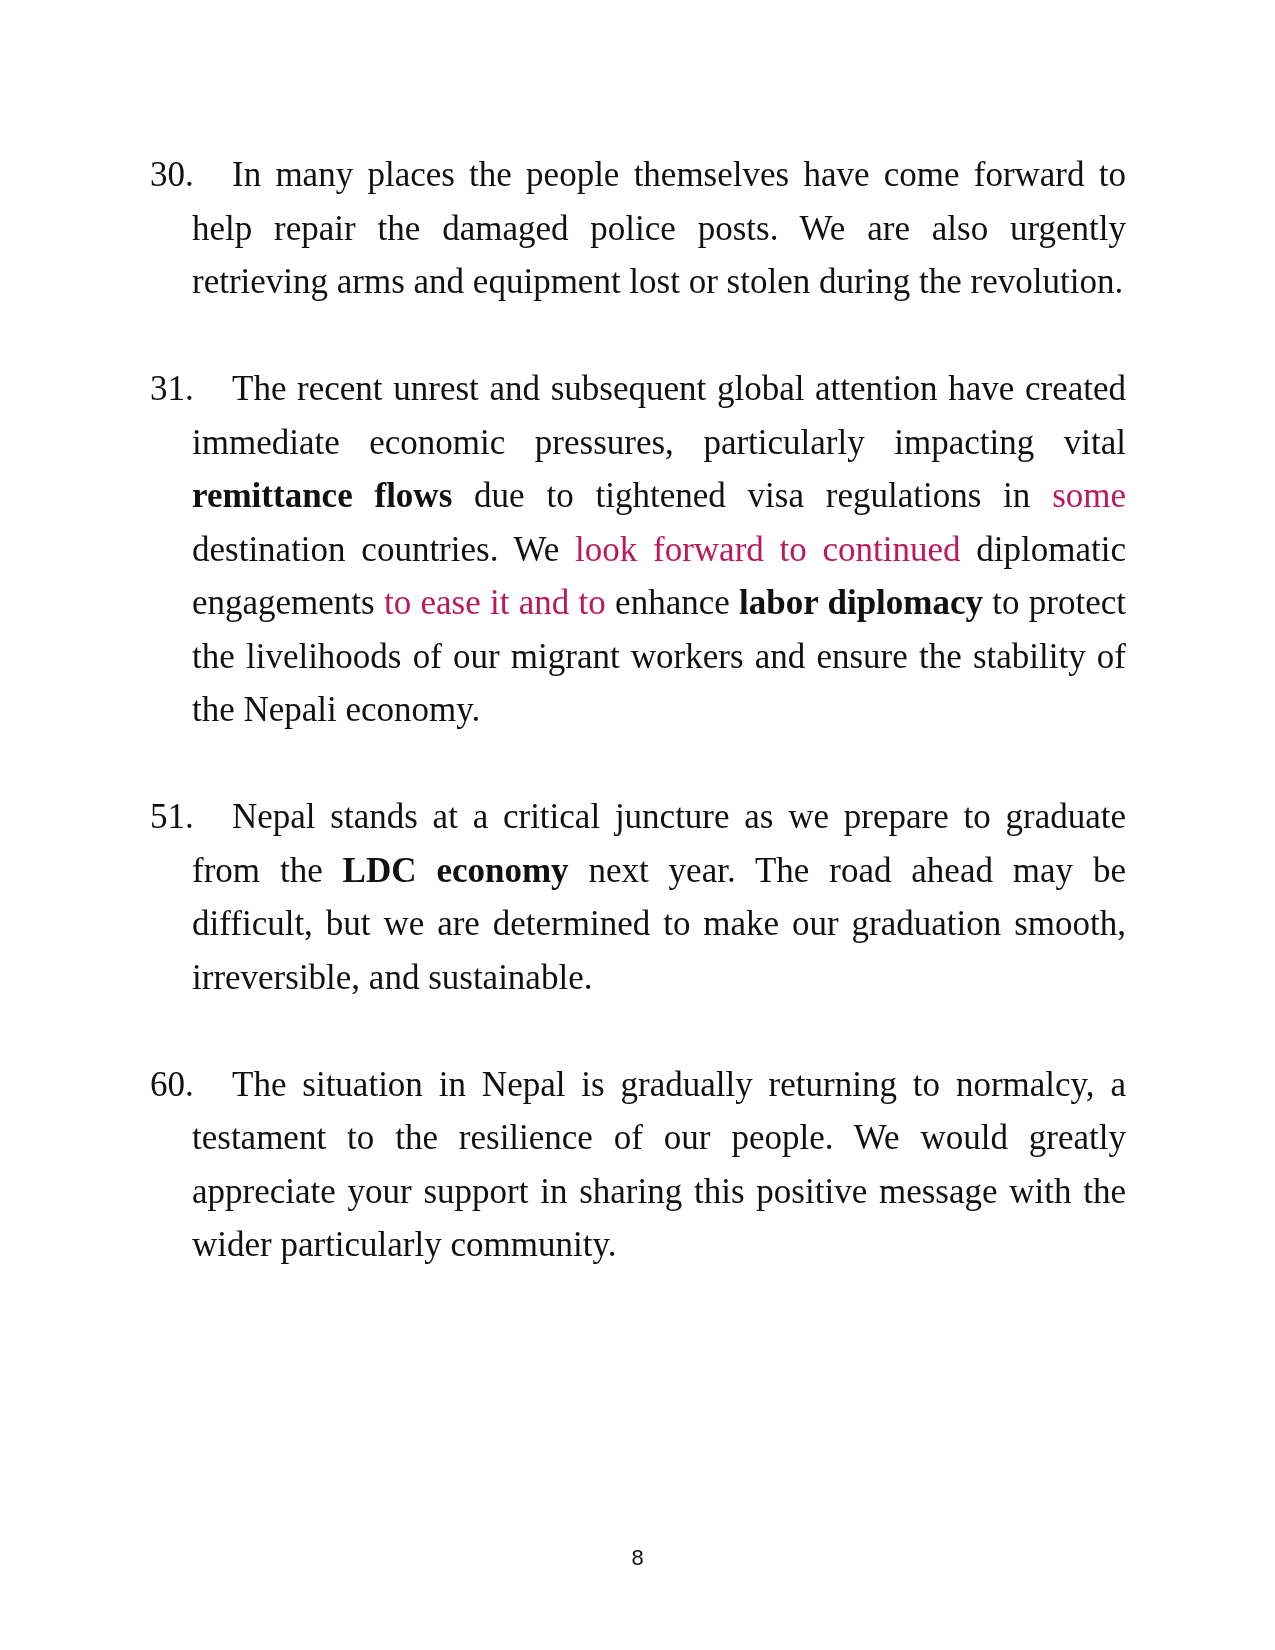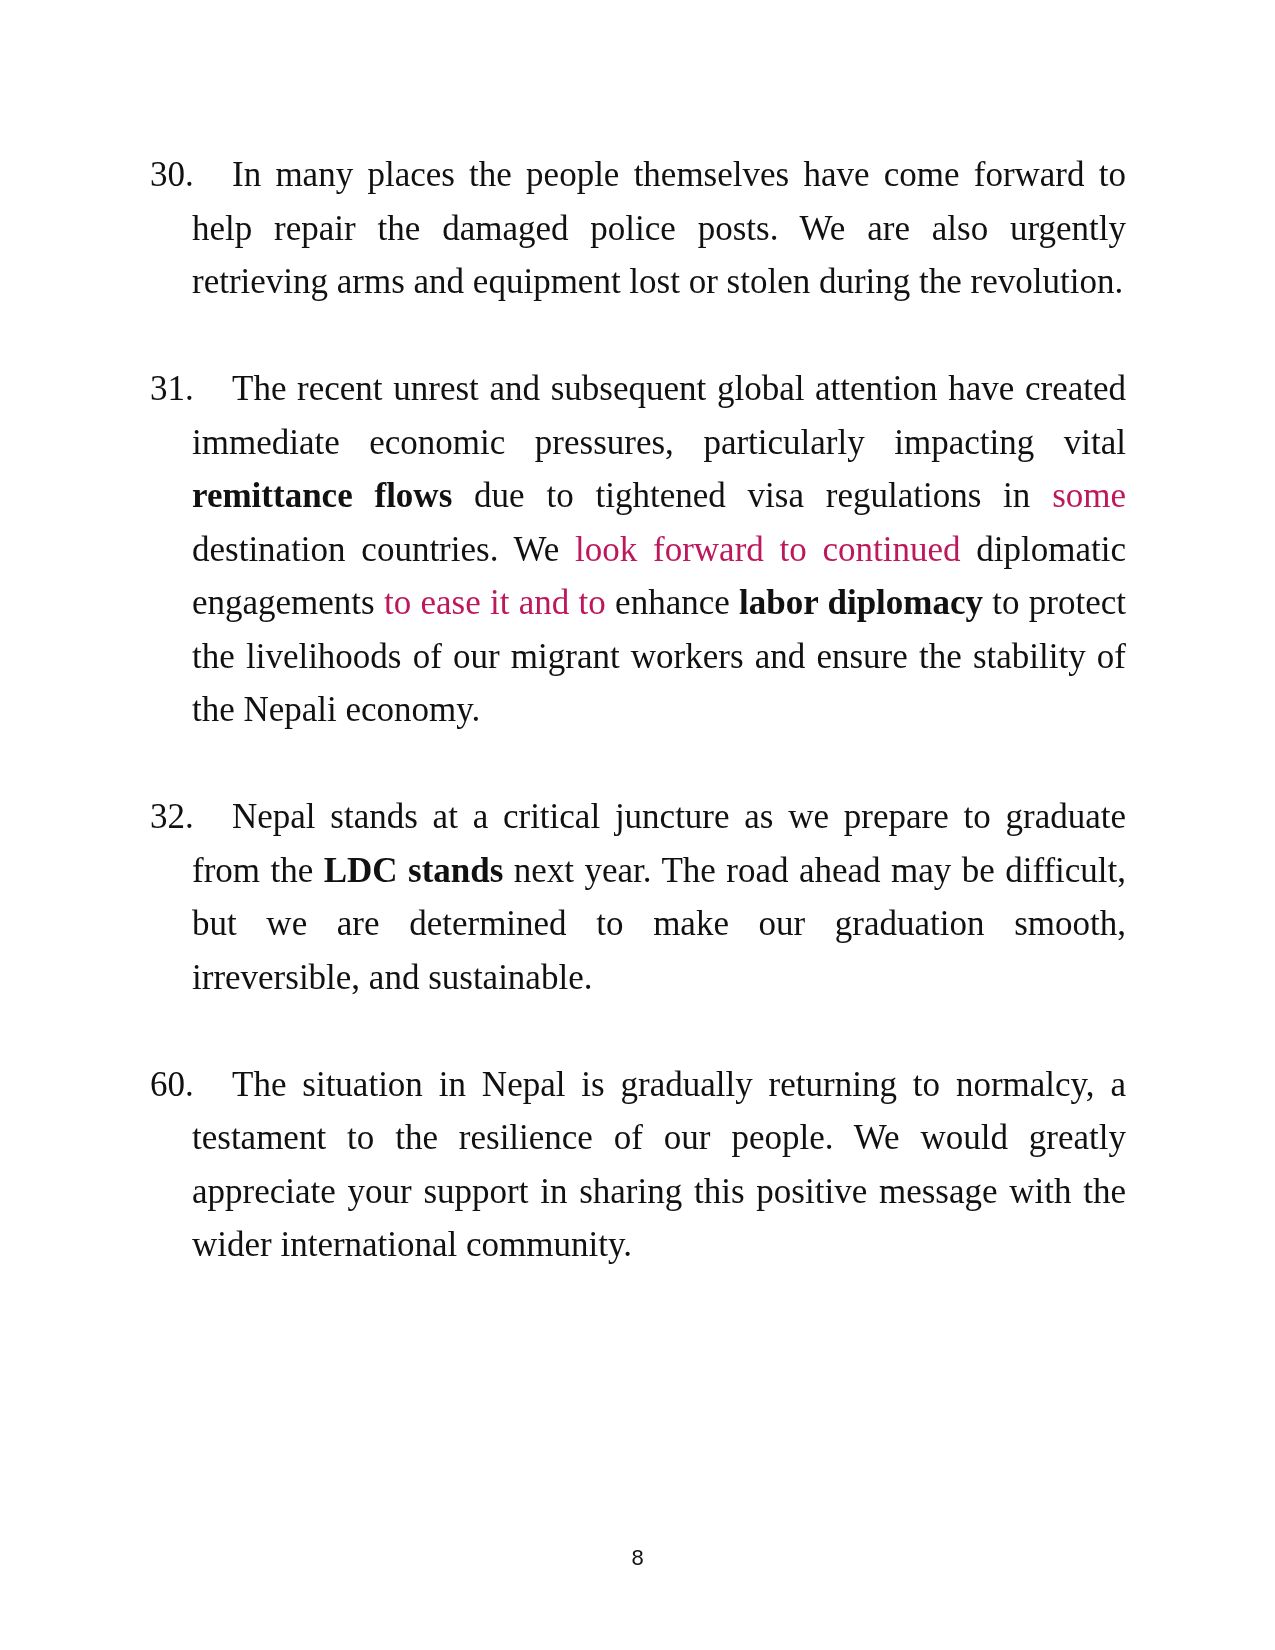--- a/index.html
+++ b/index.html
@@ -36,23 +36,23 @@
 
     <p class="para">
       <span class="num">30.</span><span class="first-indent"></span><span class="text">In many places the people themselves have come forward to help repair the damaged police posts. We are also urgently retrieving arms and equipment lost or stolen during the revolution.</span>
     </p>
 
     <p class="para">
       <span class="num">31.</span><span class="first-indent"></span><span>The recent unrest and subsequent global attention have created immediate economic pressures, particularly impacting vital </span><span class="b">remittance flows</span><span> due to tightened visa regulations in </span><span class="g">some</span><span> destination countries. We </span><span class="g">look forward to continued</span><span> diplomatic engagements </span><span class="g">to ease it and to</span><span> enhance </span><span class="b">labor diplomacy</span><span> to protect the livelihoods of our migrant workers and ensure the stability of the Nepali economy.</span>
     </p>
 
     <p class="para">
-      <span class="num">32.</span><span class="first-indent"></span><span>Nepal stands at a critical juncture as we prepare to graduate from the </span><span class="b">LDC stands</span><span> next year. The road ahead may be difficult, but we are determined to make our graduation smooth, irreversible, and sustainable.</span>
+      <span class="num">51.</span><span class="first-indent"></span><span>Nepal stands at a critical juncture as we prepare to graduate from the </span><span class="b">LDC economy</span><span> next year. The road ahead may be difficult, but we are determined to make our graduation smooth, irreversible, and sustainable.</span>
     </p>
 
     <p class="para">
-      <span class="num">60.</span><span class="first-indent"></span><span class="text">The situation in Nepal is gradually returning to normalcy, a testament to the resilience of our people. We would greatly appreciate your support in sharing this positive message with the wider international community.</span>
+      <span class="num">60.</span><span class="first-indent"></span><span class="text">The situation in Nepal is gradually returning to normalcy, a testament to the resilience of our people. We would greatly appreciate your support in sharing this positive message with the wider particularly community.</span>
     </p>
 
   </div>
 
   <div class="page-number">8</div>
 </div>
 
 </body></html>

